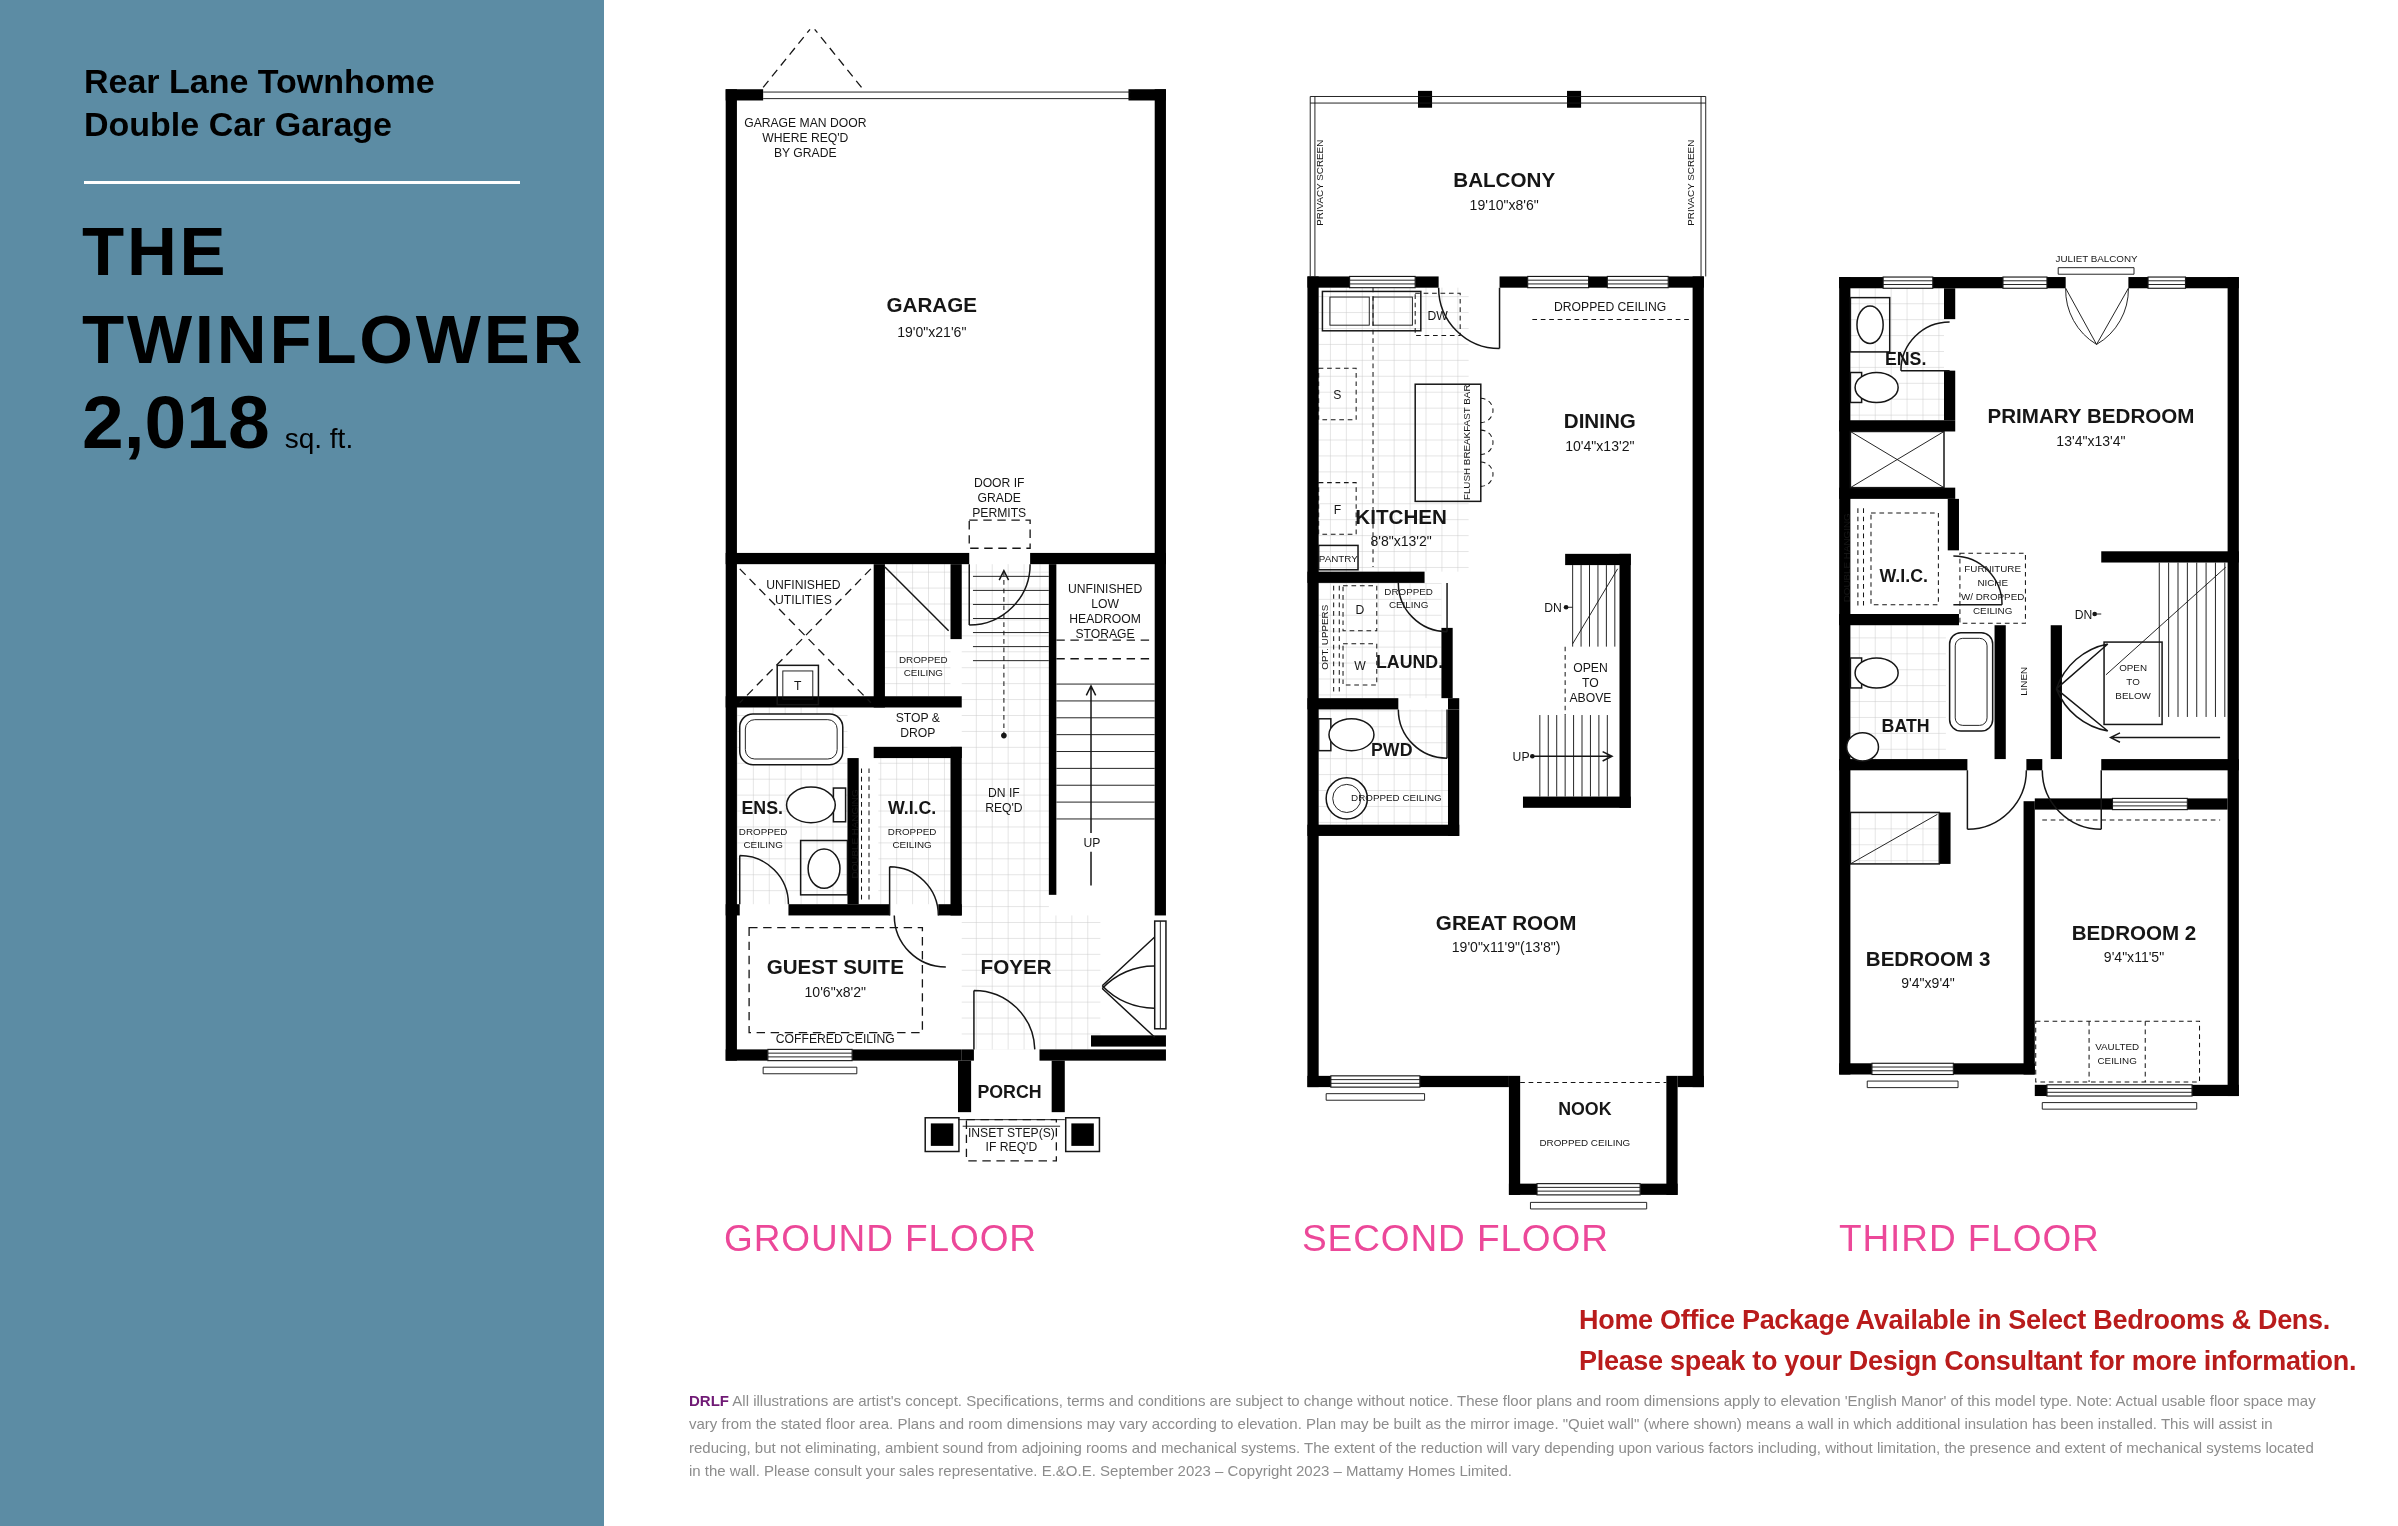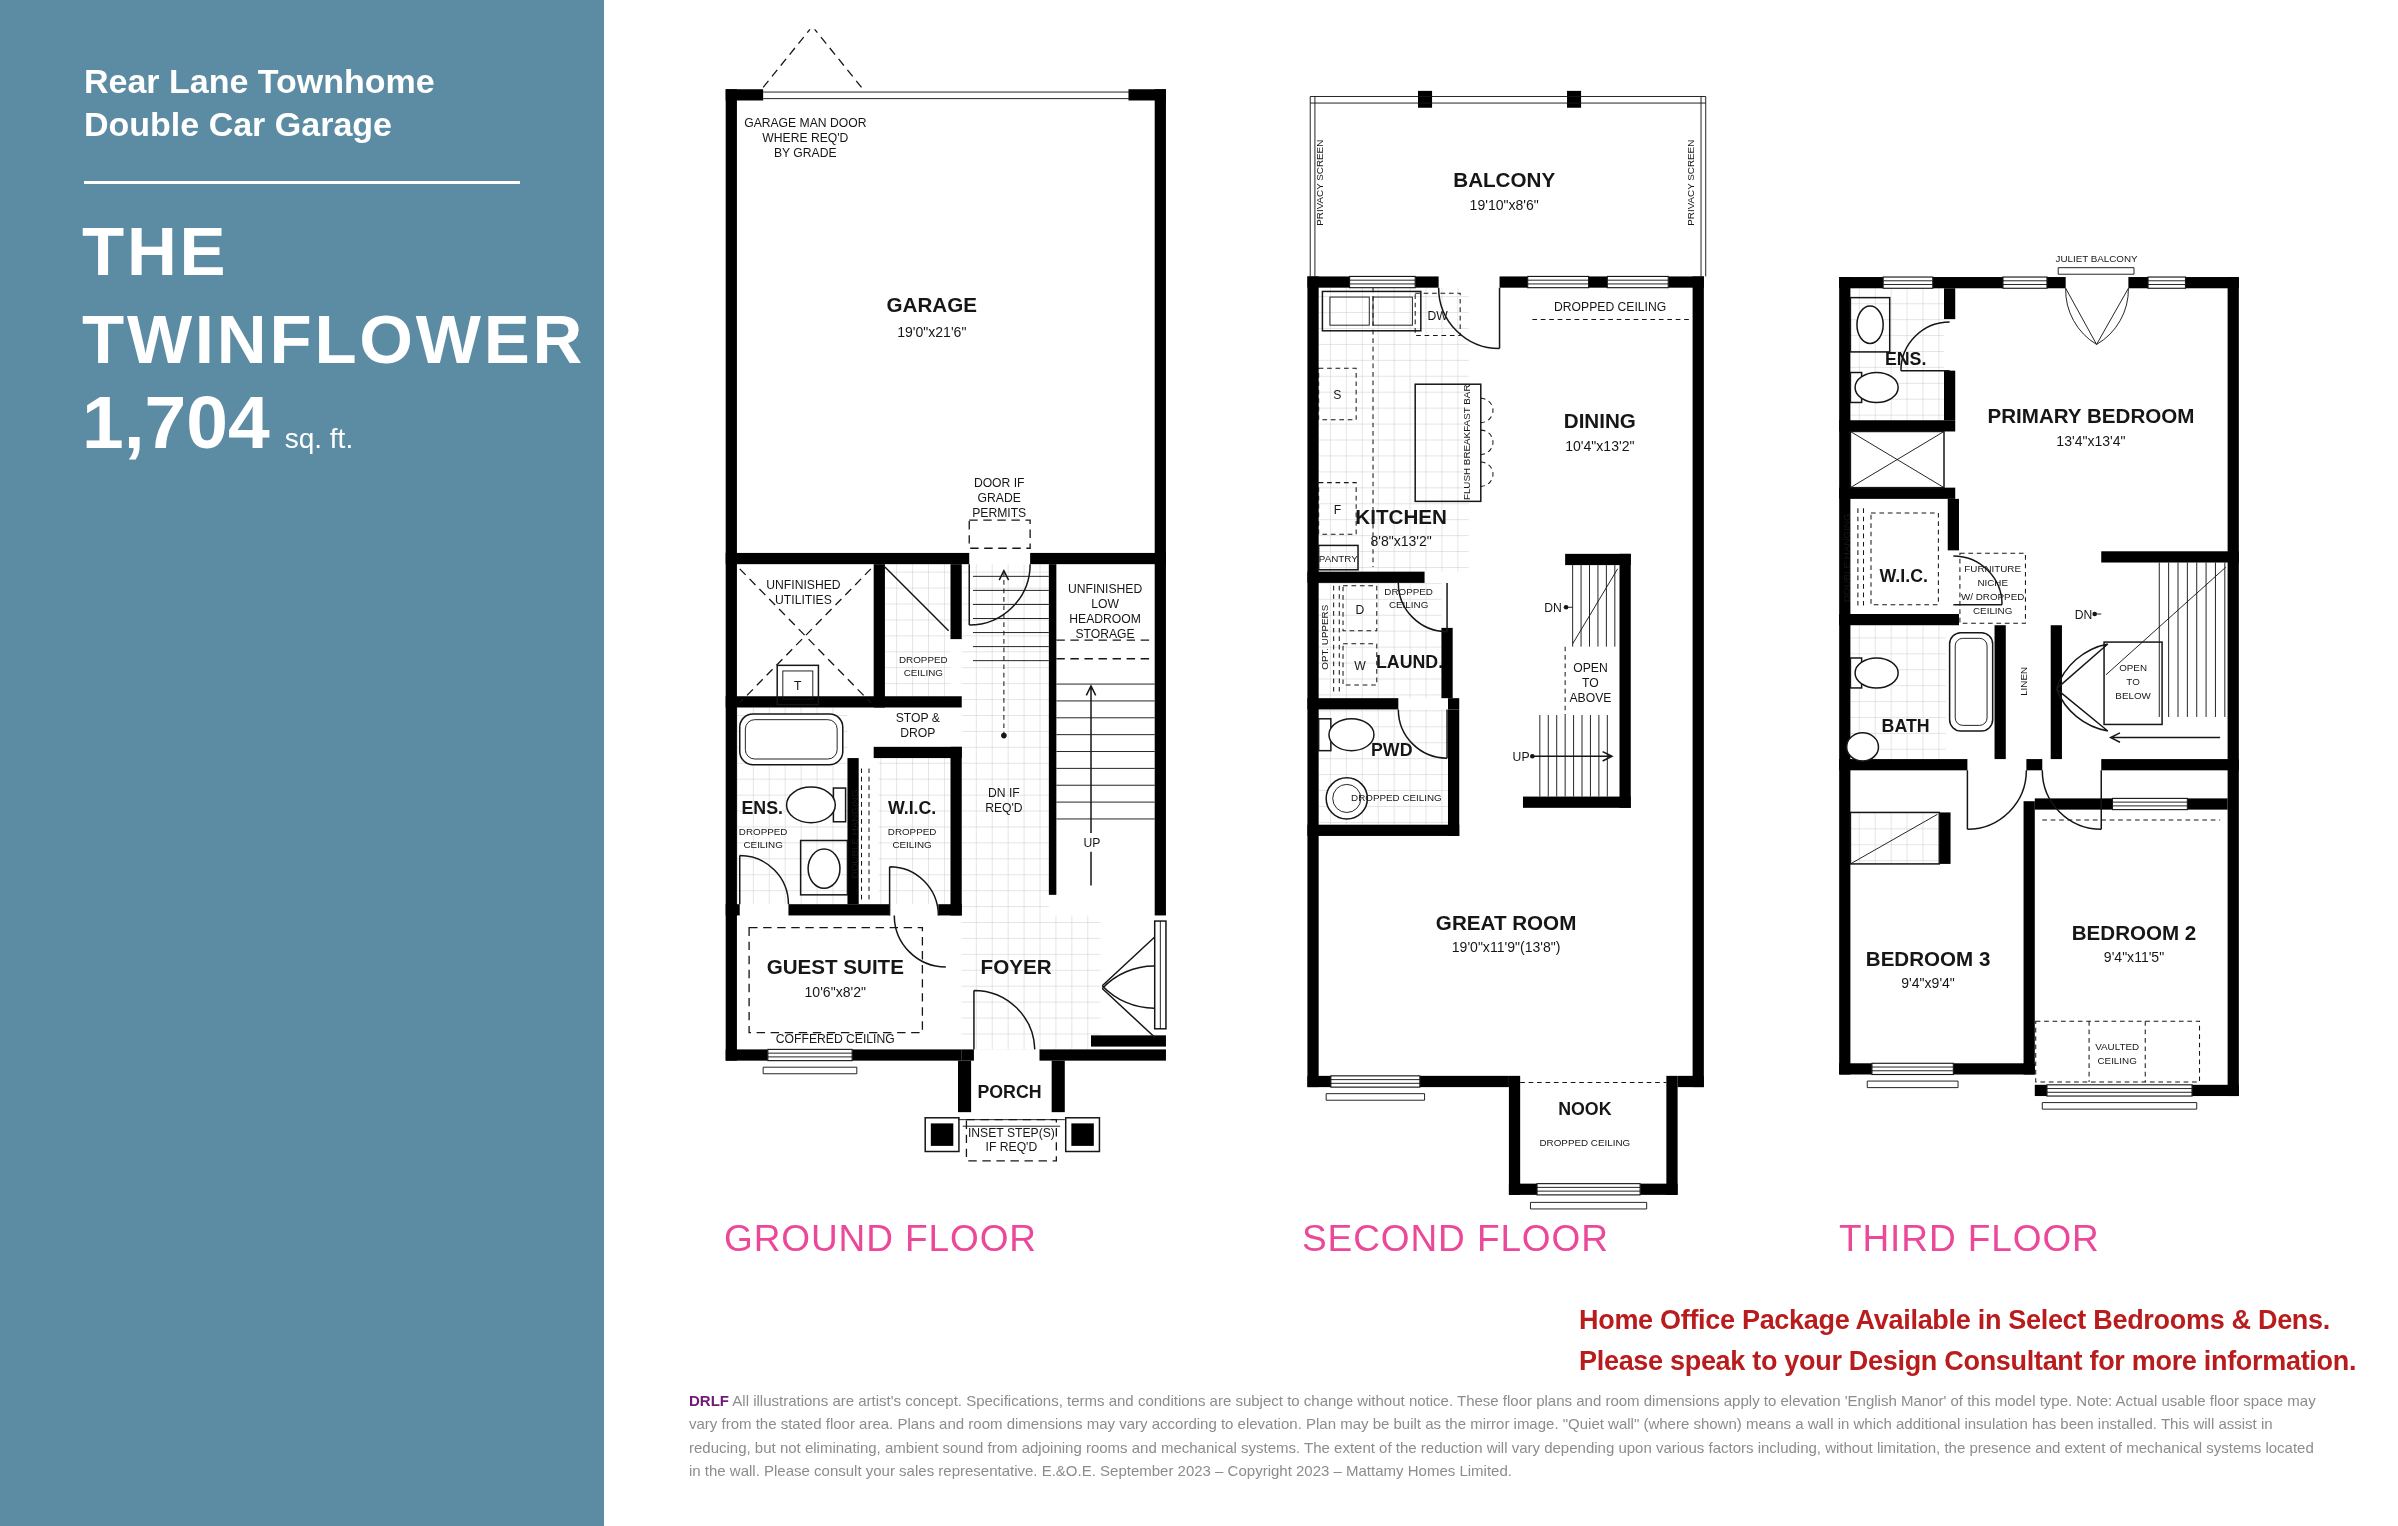--- a/index.html
+++ b/index.html
@@ -1,20 +1,20 @@
 <!DOCTYPE html>
 <html style="--accent: #5c8ca4;font-size:15px"><head>
 <meta charset="utf-8">
 <style>
   html,body{margin:0;padding:0;background:#fff;}
   #page{position:relative;width:2399px;height:1526px;background:#fff;overflow:hidden;
         font-family:"Liberation Sans",sans-serif;}
   
   .sidebar{position:absolute;left:0;top:0;width:604px;height:1526px;
-           background:var(--accent,#5c8ca4);color:#ffffff;}
+           background:var(--accent,#5c8ca4);color:#000000;}
   .prod{position:absolute;left:84px;top:60px;font-size:34px;font-weight:700;line-height:43px;}
   .rule{position:absolute;left:84px;top:181px;width:436px;height:2.8px;background:#fff;}
   .headline{position:absolute;left:82px;top:208px;font-size:69px;font-weight:700;
             letter-spacing:2.8px;line-height:88px;}
   .sqft{position:absolute;left:82px;top:379px;display:flex;align-items:baseline;gap:15px;}
   .sqft .num{font-size:75px;font-weight:700;}
   .sqft .unit{font-size:28px;font-weight:400;}
   
   .plan{position:absolute;}
   .floor-label{position:absolute;font-size:37px;color:#ec4899;letter-spacing:0.9px;white-space:nowrap;}
@@ -48,21 +48,21 @@
     <div class="prod">
       <div>Rear Lane Townhome</div>
       <div>Double Car Garage</div>
     </div>
     <div class="rule"></div>
     <div class="headline">
       <div>THE</div>
       <div>TWINFLOWER</div>
     </div>
     <div class="sqft">
-      <span class="num">1,704</span>
+      <span class="num">2,018</span>
       <span class="unit">sq. ft.</span>
     </div>
   </aside>
 
   <svg class="plan" style="left:721px;top:14px" width="459" height="1209" viewBox="0 0 490 1290">
     <defs>
       <pattern id="g1" width="17" height="17" patternUnits="userSpaceOnUse">
         <path d="M17 0H0V17" stroke="#c9c9c9" stroke-width="1" fill="none"></path>
       </pattern>
     </defs>

